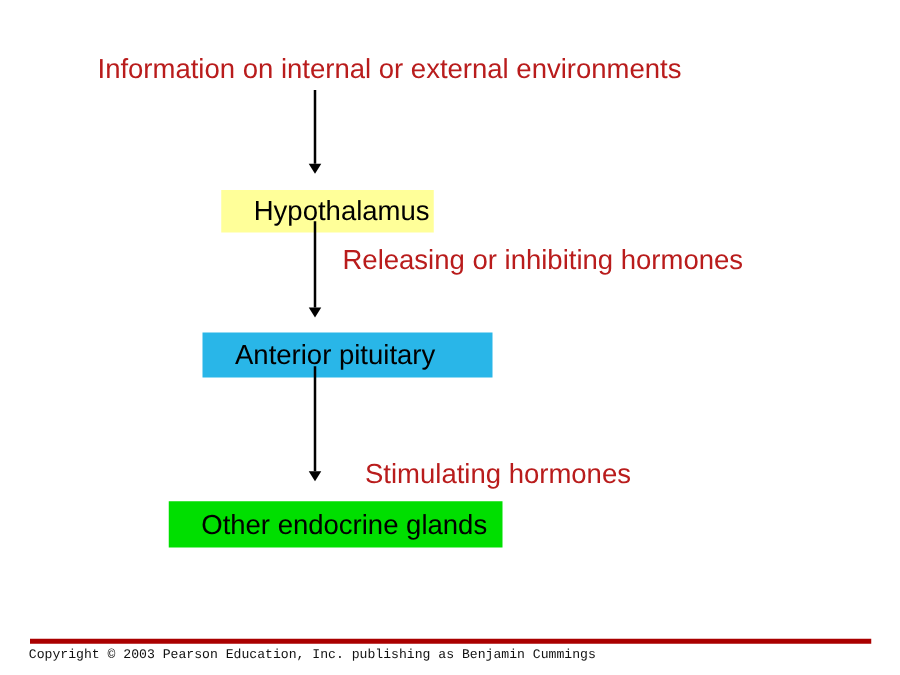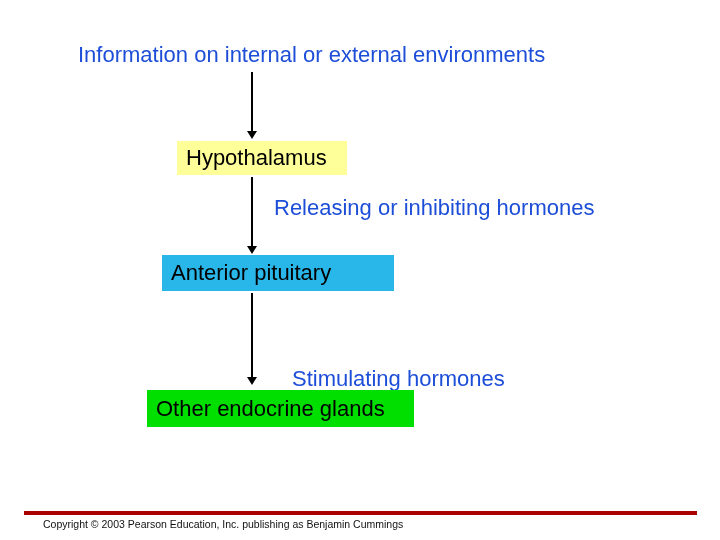--- a/index.html
+++ b/index.html
@@ -14,31 +14,32 @@
     background: #ffffff;
     overflow: hidden;
     font-family: "Liberation Sans", "DejaVu Sans", sans-serif;
     color: #000000;
   }
   .flow-text {
     position: absolute;
     font-size: 22px;
     line-height: 24px;
     white-space: nowrap;
-    color: #1d4ed8;
+    color: #b91c1c;
   }
   .flow-box {
     position: absolute;
     display: flex;
     align-items: center;
-    padding-left: 9px;
+    padding-left: 26px;
     font-size: 22px;
     white-space: nowrap;
     color: #000000;
     box-sizing: border-box;
+    margin-top: 11px;
   }
   .arrow {
     position: absolute;
     width: 12px;
   }
   .arrow .shaft {
     position: absolute;
     left: 5px;
     top: 0;
     width: 2px;
@@ -61,39 +62,38 @@
   #arrow-3 { left: 246px; top: 293px; height: 92px; }
   #arrow-3 .shaft { height: 84px; }
 
   #title-text       { left: 78px;  top: 43px; }
   #nervous-text     { left: 300px; top: 94px; }
   #releasing-text   { left: 274px; top: 196px; }
   #stimulating-text { left: 292px; top: 327px; margin-top: 40px; }
 
   #hypothalamus-box       { left: 177px; top: 141px; width: 170px; height: 34px; }
   #anterior-pituitary-box { left: 162px; top: 255px; width: 232px; height: 36px; }
-  #other-glands-box       { left: 147px; top: 390px; width: 267px; height: 37px; }
+  #other-glands-box       { left: 135px; top: 390px; width: 267px; height: 37px; }
 
   .footer-rule {
     position: absolute;
     left: 24px;
     top: 511px;
     width: 673px;
     height: 4px;
   }
   .footer-copyright {
     position: absolute;
     left: 23px;
     top: 518px;
-    font-family: Liberation Sans, sans-serif;
+    font-family: Liberation Mono, monospace;
     font-size: 10.5px;
     line-height: 13px;
     color: #111111;
     white-space: nowrap;
-    margin-left: 20px;
   }
 </style>
 </head>
 <body>
 
 <div class="slide">
 
   <div class="flow-text" id="title-text">Information on internal or external environments</div>
 
   <div class="arrow" id="arrow-1">

